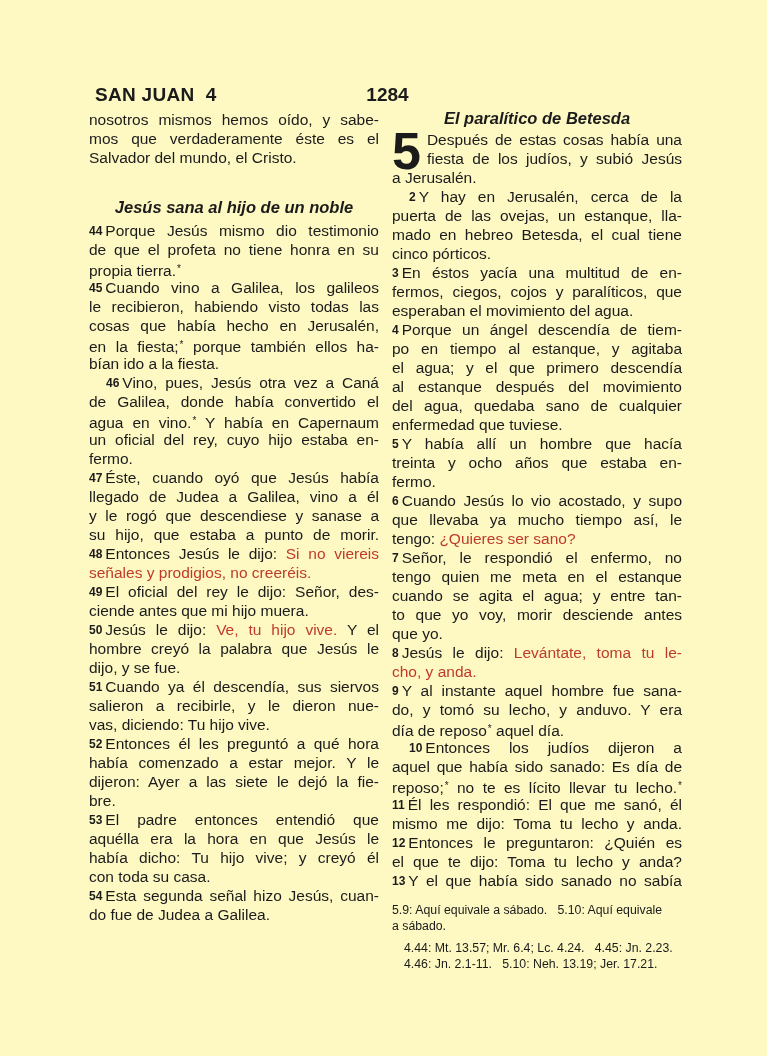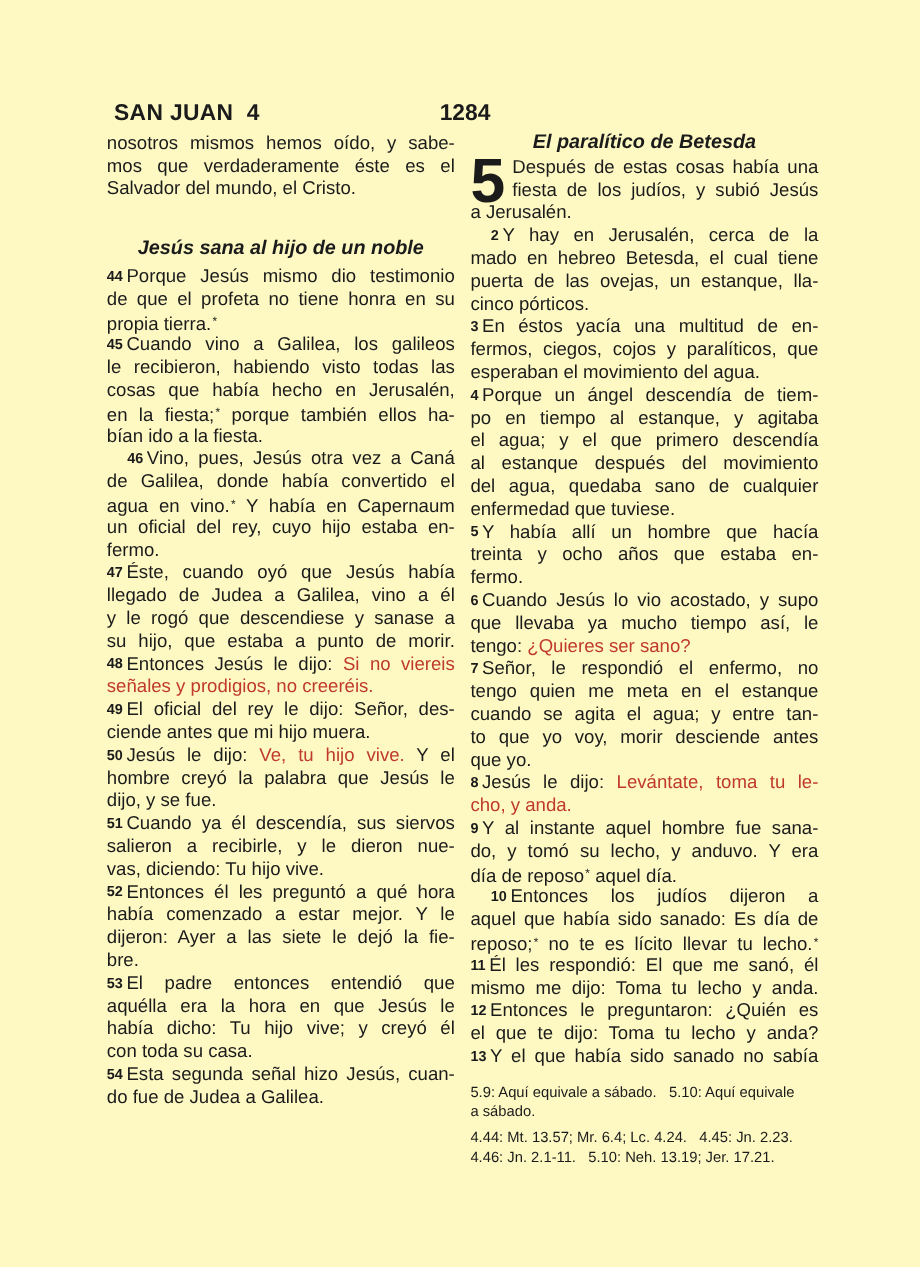--- a/index.html
+++ b/index.html
@@ -18,21 +18,21 @@
   .vnum{font-weight:bold;font-size:12px;margin-right:3px;position:relative;top:-1px;}
   .red{color:var(--red,#bf3a2a);}
   .sup{font-size:10px;vertical-align:4px;margin-left:1px;}
   .sec-heading{font-weight:bold;font-style:italic;text-align:center;
         font-size:16.5px;line-height:20px;white-space:nowrap;}
   .sec-left{margin:30px 0 4px 0;}
   .sec-right{margin:0 0 2px 0;}
   .drop-cap{float:left;font-weight:bold;font-size:52px;line-height:42px;
         height:38px;margin:0 6px 0 0;overflow:visible;}
   .footnotes{margin-top:13px;font-size:12.3px;line-height:15.5px;}
-  .fn-block + .fn-block{margin-top:7px;}
+  .fn-block + .fn-block{margin-top:7px;margin-left:12px;}
   .footnotes .line{height:15.5px;text-align:left;}
 </style>
 </head>
 <body>
 
 <div class="page">
   <div class="running-head">
     <span class="book">SAN JUAN&nbsp;&nbsp;4</span>
     <span class="pagenum">1284</span>
   </div>
@@ -111,22 +111,22 @@
     <div class="sec-heading sec-right">El paralítico de Betesda</div>
     <div class="chapter-open" id="chapter-open">
       <div class="drop-cap">5</div>
     <div class="line just"><span>Después de estas cosas había una</span></div>
         <div class="line just"><span>fiesta de los judíos, y subió Jesús</span></div>
         <div class="line"><span>a Jerusalén.</span></div>
       </div>
     <div id="right-verses">
         <div>
           <div class="line just ind"><span class="vnum">2</span><span>Y hay en Jerusalén, cerca de la</span></div>
+          <div class="line just"><span>puerta de las ovejas, un estanque, lla-</span></div>
           <div class="line just"><span>mado en hebreo Betesda, el cual tiene</span></div>
-          <div class="line just"><span>puerta de las ovejas, un estanque, lla-</span></div>
           <div class="line"><span>cinco pórticos.</span></div>
         </div>
         <div>
           <div class="line just"><span class="vnum">3</span><span>En éstos yacía una multitud de en-</span></div>
           <div class="line just"><span>fermos, ciegos, cojos y paralíticos, que</span></div>
           <div class="line"><span>esperaban el movimiento del agua.</span></div>
         </div>
         <div>
           <div class="line just"><span class="vnum">4</span><span>Porque un ángel descendía de tiem-</span></div>
           <div class="line just"><span>po en tiempo al estanque, y agitaba</span></div>

